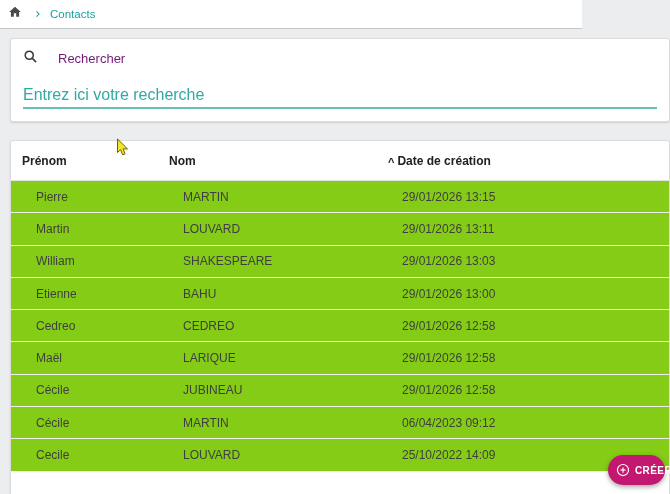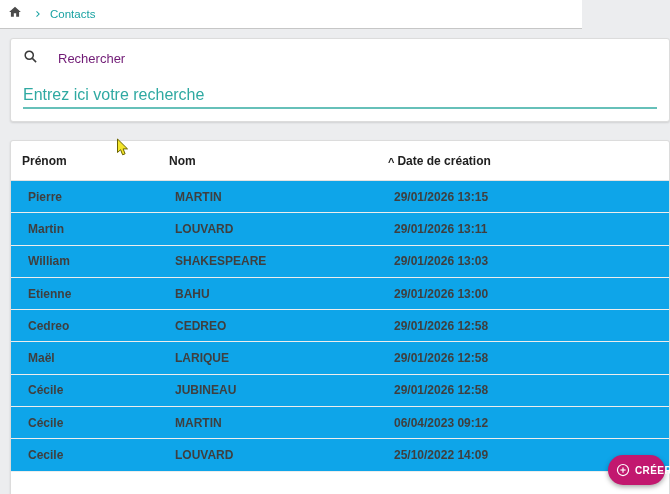--- a/index.html
+++ b/index.html
@@ -58,24 +58,24 @@
   .th { cursor:pointer; }
   .c1 { width:147px; }
   .c2 { width:219px; }
   .c3 { flex:1; }
   .sort {
     font-weight:bold; font-size:11px; color:#212121;
     margin-right:3px; position:relative; top:1px;
   }
   .tr {
     display:flex; align-items:center; height:32.3px;
-    padding-left:17px;
+    padding-left:25px;
     font-size:12px; color:#3f3f3f;
     border-bottom:1px solid #ededed;
-    cursor:pointer; background:#0ea5e9;font-weight:bold;
+    cursor:pointer; background:#84cc16;
   }
 
   
   .fab {
     position:absolute; left:608px; top:455px;
     width:57px; height:30px;
     background:#c2186f;
     border:none; border-radius:15px;
     display:flex; align-items:center; justify-content:flex-start;
     padding-left:8px;

